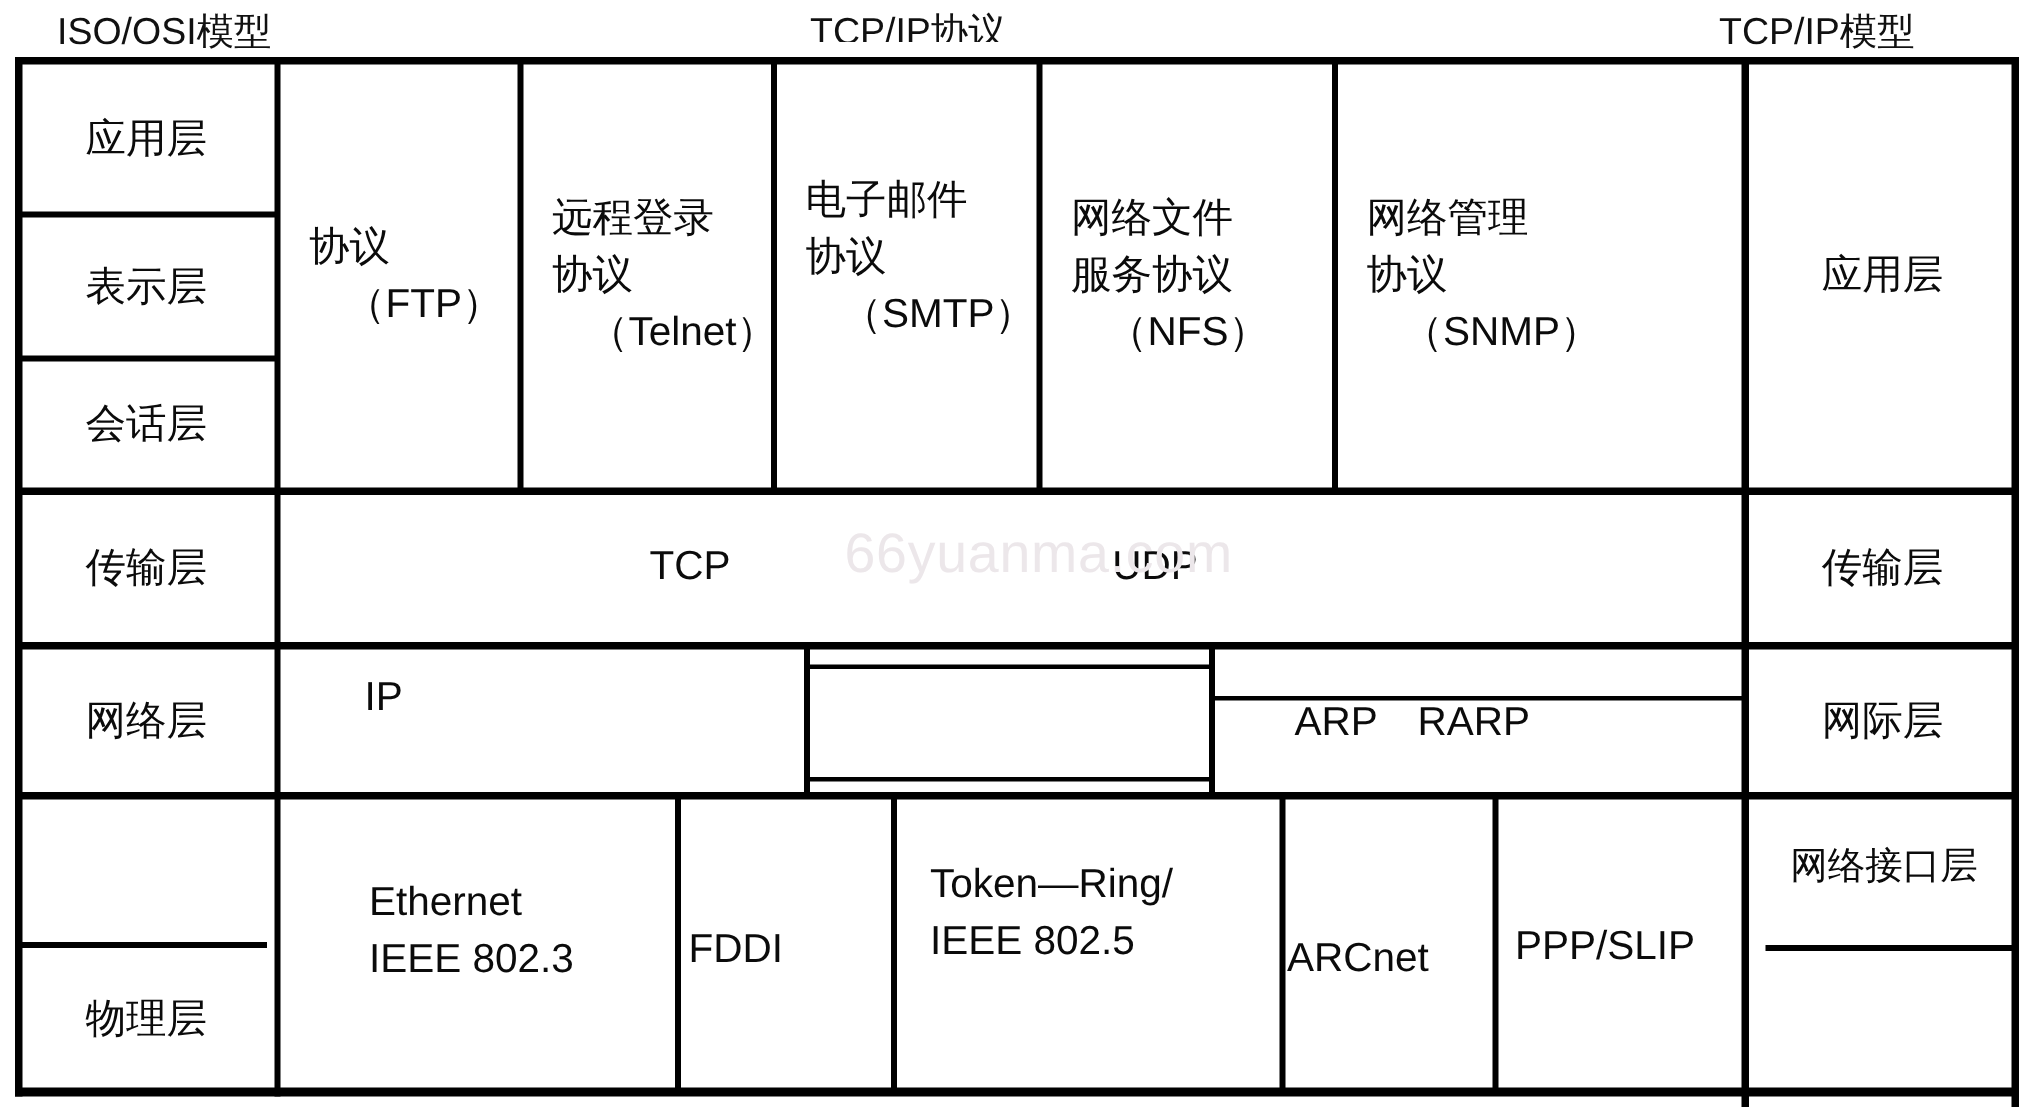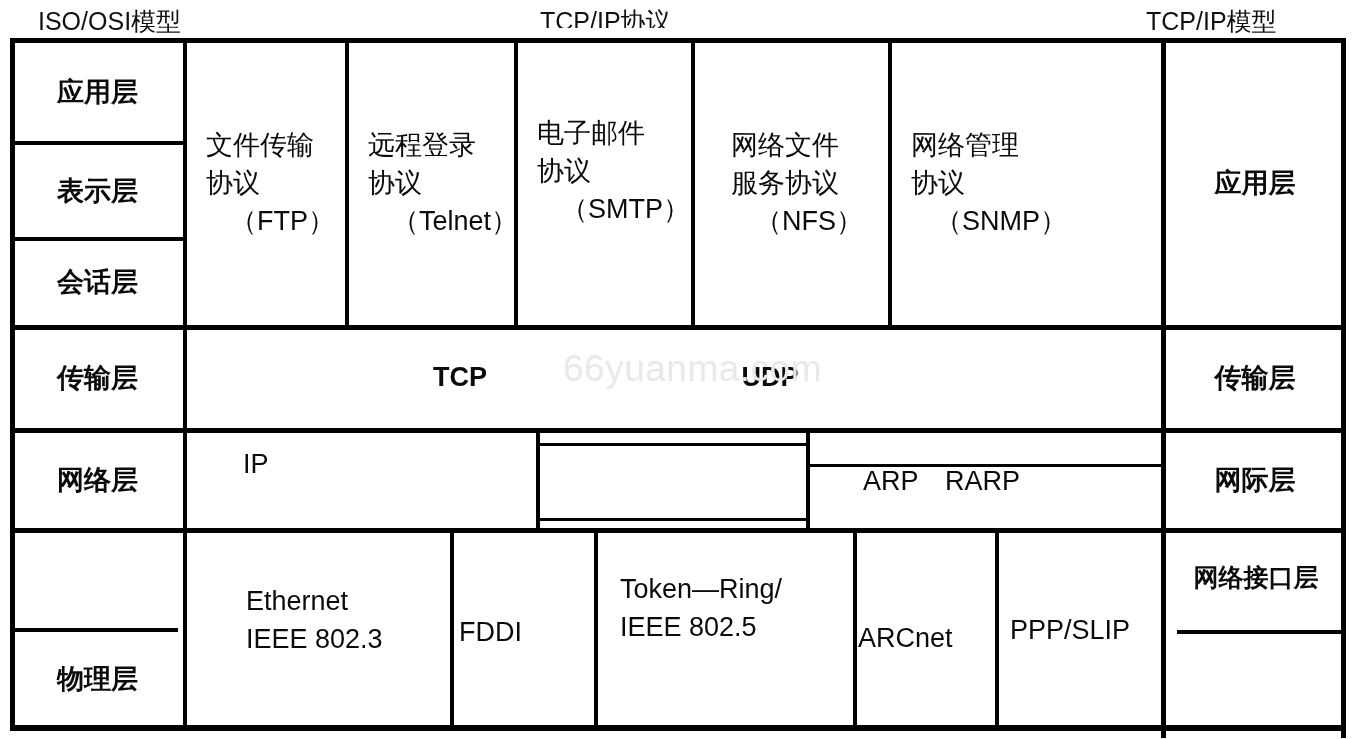--- a/index.html
+++ b/index.html
@@ -37,21 +37,21 @@
     font-size: 27px;
     line-height: 38px;
     color: #0b0b0b;
     overflow: hidden;
   }
   .cell .txt {
     white-space: pre-line;
   }
 
   
-  .c-center { align-items: center; justify-content: center; text-align: right; font-weight: bold; }
+  .c-center { align-items: center; justify-content: center; text-align: right; }
   .c-midleft { align-items: center; justify-content: flex-start; text-align: left; }
   .c-mid     { align-items: center; justify-content: flex-start; text-align: left; }
 
   
   .rule-h {
     position: absolute;
     background: #000000;
   }
   .rule-v {
     position: absolute;
@@ -104,21 +104,20 @@
     <span class="txt">网络层</span>
   </div>
 
 
   <div class="cell c-center" style="left:12px; top:630px; width:171px; height:98px;">
     <span class="txt">物理层</span>
   </div>
 
   <div class="cell c-mid" style="left:188px; top:40px; width:155px; height:285px;">
     <div class="proto-txt">
-      <span class="l1">文件传输</span>
       <span class="l2">协议</span>
       <span class="l3">（FTP）</span>
     </div>
   </div>
 
   <div class="cell c-mid" style="left:350px; top:40px; width:162px; height:285px;">
     <div class="proto-txt">
       <span class="l1">远程登录</span>
       <span class="l2">协议</span>
       <span class="l3">（Telnet）</span>
@@ -126,21 +125,21 @@
   </div>
 
   <div class="cell c-mid" style="left:519px; top:28px; width:170px; height:285px;">
     <div class="proto-txt">
       <span class="l1">电子邮件</span>
       <span class="l2">协议</span>
       <span class="l3">（SMTP）</span>
     </div>
   </div>
 
-  <div class="cell c-mid" style="left:696px; top:40px; width:190px; height:285px;padding-left:17px;">
+  <div class="cell c-mid" style="left:696px; top:40px; width:190px; height:285px;">
     <div class="proto-txt">
       <span class="l1">网络文件</span>
       <span class="l2">服务协议</span>
       <span class="l3">（NFS）</span>
     </div>
   </div>
 
   <div class="cell c-mid" style="left:893px; top:40px; width:268px; height:285px;">
     <div class="proto-txt">
       <span class="l1">网络管理</span>

